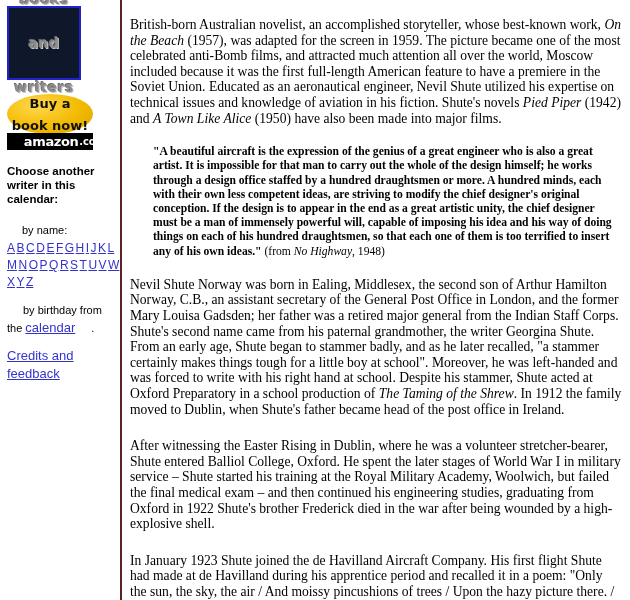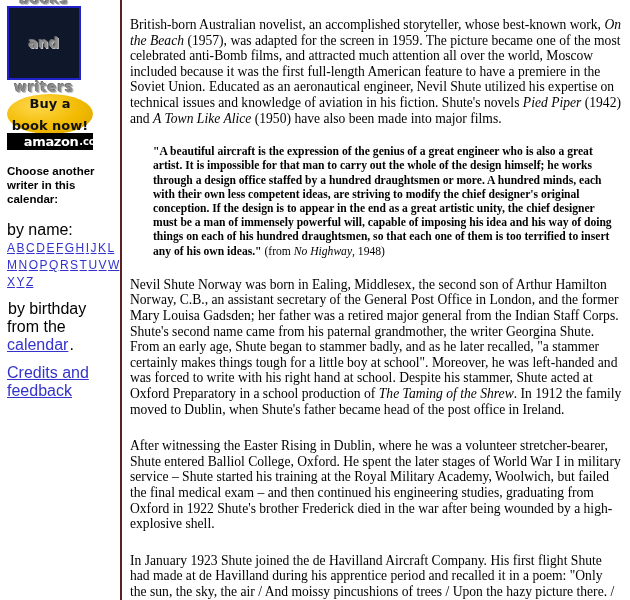--- a/index.html
+++ b/index.html
@@ -107,36 +107,36 @@
   }
 
   .side-head {
     font-size: 11.5px;
     font-weight: bold;
     line-height: 14px;
     margin: 0 0 17px 1px;
     width: 112px;
   }
   .side-text {
-    font-size: 16px;
+    font-size: 11px;
     line-height: 14px;
-    margin: 0 0 2px 1px;
+    margin: 0 0 2px 16px;
   }
   .side-block {
     margin: 0 0 10px 1px;
   }
   .alpha {
     margin: 0 0 10px 1px;
     width: 114px;
     line-height: 15px;
   }
   a.lnk {
     color: #3333cc;
     text-decoration: underline;
-    font-size: 16px;
+    font-size: 13px;
   }
   a.alpha-l {
     color: #3333cc;
     text-decoration: underline;
     font-size: 12px;
     font-weight: normal;
     margin-right: 1.5px;
   }
   a.bold-lnk {
     color: #3333cc;

